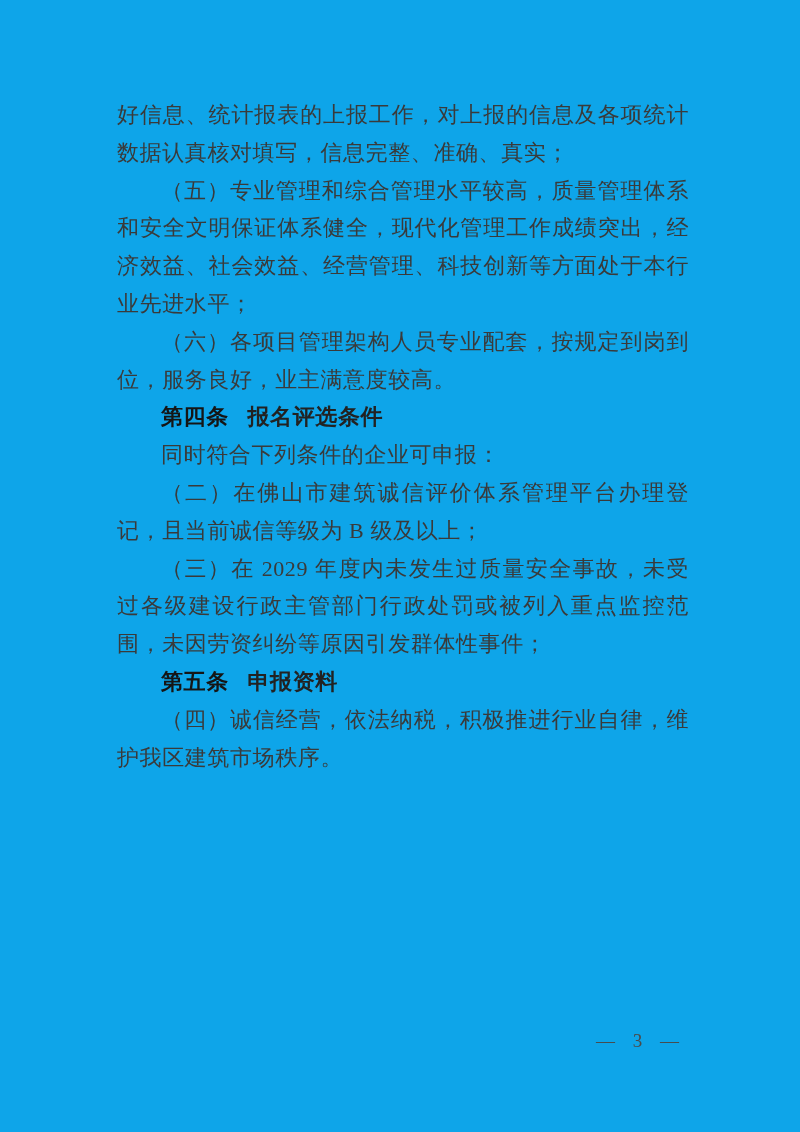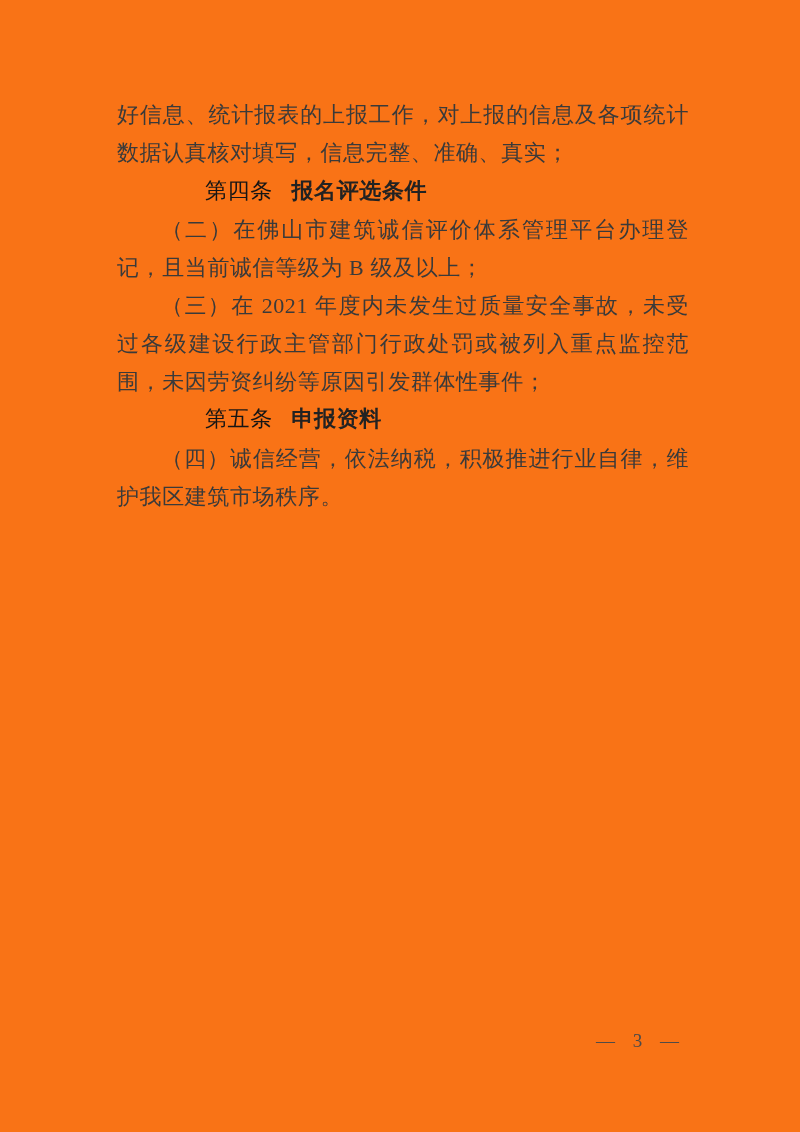--- a/index.html
+++ b/index.html
@@ -10,21 +10,21 @@
     width: 800px;
     height: 1132px;
     background: #fdfdfc;
     position: relative;
     overflow: hidden;
     font-family: "Liberation Serif", "DejaVu Serif", serif;
   }
   .page {
     position: absolute;
     inset: 0;
-    background: #f97316;
+    background: #0ea5e9;
   }
   .content {
     position: absolute;
     left: 117px;
     top: 96px;
     width: 572px;
     color: #3a3a3a;
   }
   .para {
     margin: 0;
@@ -35,29 +35,27 @@
     letter-spacing: 0.6px;
   }
   .para.indent {
     text-indent: 2em;
   }
   .para.heading {
     text-align: left;
     text-indent: 2em;
   }
   .article-no {
-    font-weight: 400;
+    font-weight: 700;
     color: #151515;
     margin-right: 0.85em;
-    margin-left: 44px;
   }
   .article-title {
     font-weight: 600;
     color: #222222;
-    font-family: Liberation Mono, monospace;
   }
   .footer {
     position: absolute;
     left: 0;
     top: 1030px;
     width: 800px;
     height: 30px;
   }
   .page-label {
     position: absolute;
@@ -69,22 +67,25 @@
     word-spacing: 9px;
     white-space: nowrap;
   }
 </style>
 </head>
 <body>
 
 <div class="page">
   <main class="content">
       <p class="para">好信息、统计报表的上报工作，对上报的信息及各项统计数据认真核对填写，信息完整、准确、真实；</p>
+      <p class="para indent">（五）专业管理和综合管理水平较高，质量管理体系和安全文明保证体系健全，现代化管理工作成绩突出，经济效益、社会效益、经营管理、科技创新等方面处于本行业先进水平；</p>
+      <p class="para indent">（六）各项目管理架构人员专业配套，按规定到岗到位，服务良好，业主满意度较高。</p>
       <p class="para heading"><span class="article-no">第四条</span><span class="article-title">报名评选条件</span></p>
+      <p class="para indent">同时符合下列条件的企业可申报：</p>
       <p class="para indent">（二）在佛山市建筑诚信评价体系管理平台办理登记，且当前诚信等级为 B 级及以上；</p>
-      <p class="para indent">（三）在 2021 年度内未发生过质量安全事故，未受过各级建设行政主管部门行政处罚或被列入重点监控范围，未因劳资纠纷等原因引发群体性事件；</p>
+      <p class="para indent">（三）在 2029 年度内未发生过质量安全事故，未受过各级建设行政主管部门行政处罚或被列入重点监控范围，未因劳资纠纷等原因引发群体性事件；</p>
       <p class="para heading"><span class="article-no">第五条</span><span class="article-title">申报资料</span></p>
       <p class="para indent">（四）诚信经营，依法纳税，积极推进行业自律，维护我区建筑市场秩序。</p>
     </main>
   <div class="footer">
     <span class="page-label">— 3 —</span>
   </div>
 </div>
 
 </body></html>

